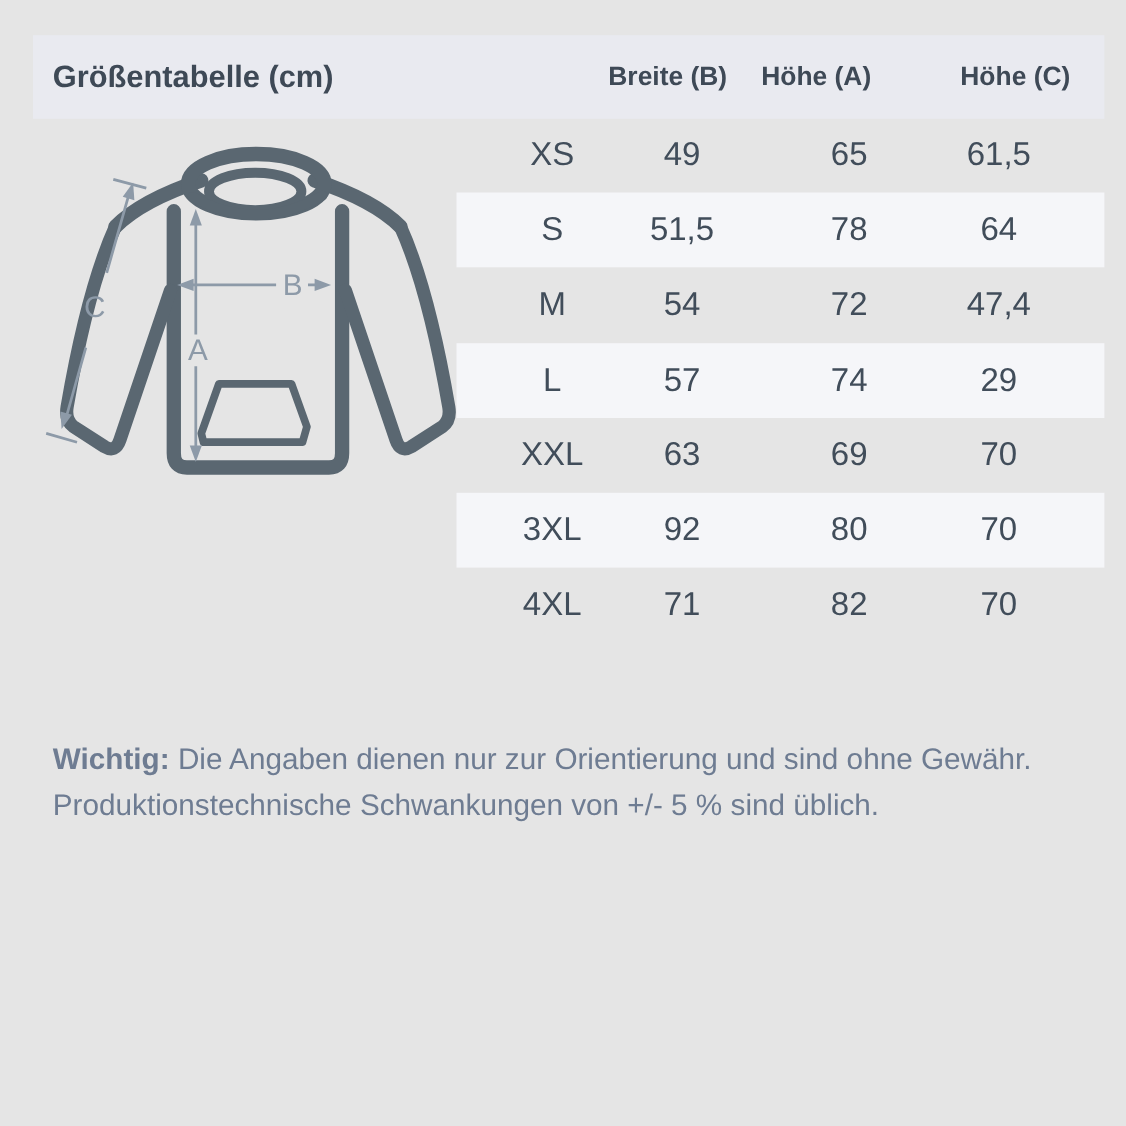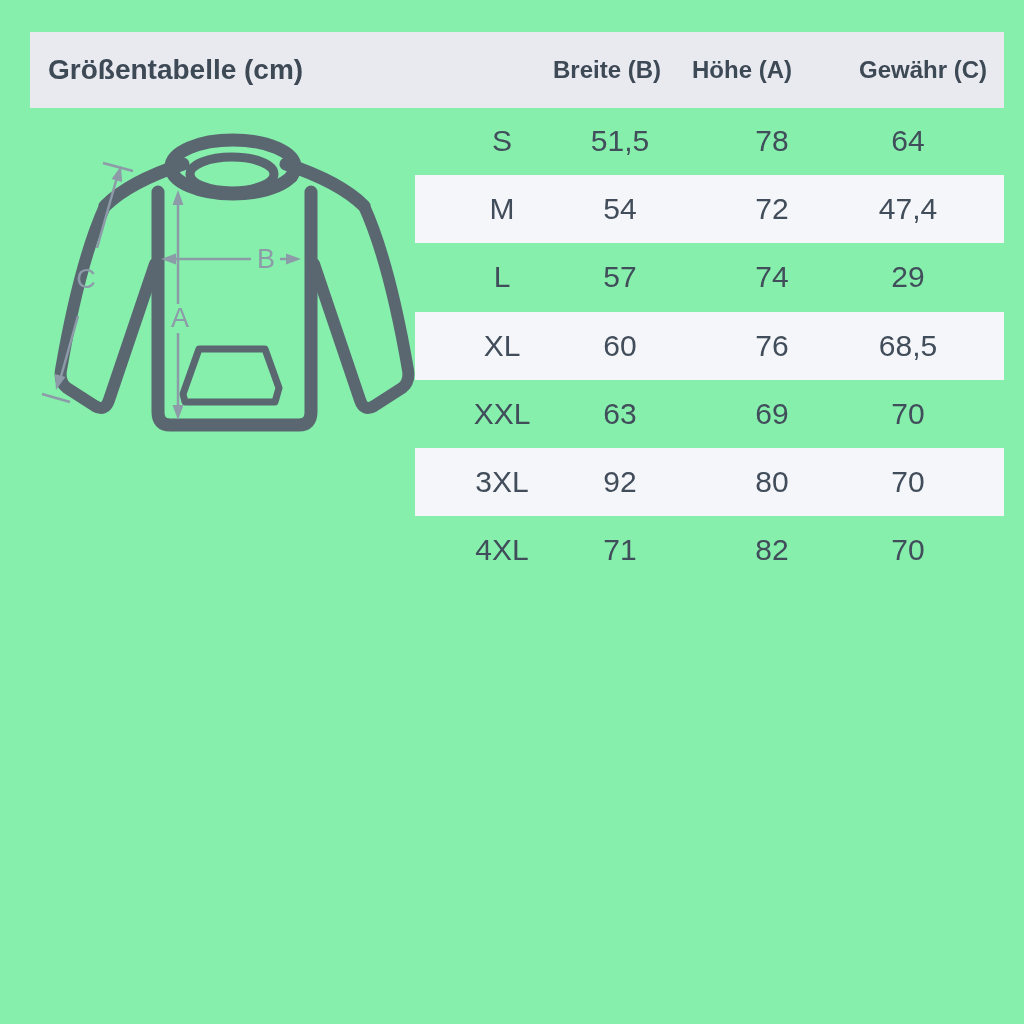--- a/index.html
+++ b/index.html
@@ -1,20 +1,20 @@
 <!DOCTYPE html>
 <html><head>
 <meta charset="utf-8">
 <style>
   html, body { margin: 0; padding: 0; background: #ffffff; }
   .canvas {
     position: relative;
     width: 1024px;
     height: 1024px;
-    background: #86efac;
+    background: #e5e5e5;
     font-family: "Liberation Sans", sans-serif;
     overflow: hidden;
   }
   
   .header-bar {
     position: absolute;
     left: 30px; top: 32px;
     width: 974px; height: 76px;
     background: #e9eaf0;
   }
@@ -80,21 +80,21 @@
 </style>
 </head>
 <body>
 
 <div class="canvas">
 
   <div class="header-bar">
     <span class="title">Größentabelle (cm)</span>
     <span class="col-head" style="left:577px">Breite (B)</span>
     <span class="col-head" style="left:712px">Höhe (A)</span>
-    <span class="col-head" style="left:893px">Gewähr (C)</span>
+    <span class="col-head" style="left:893px">Höhe (C)</span>
   </div>
 
   <svg class="hoodie-svg" viewBox="0 0 385 340">
     <g stroke="#5a6771" fill="none" stroke-linecap="round" stroke-linejoin="round">
       <path stroke-width="13" d="M 125,70 L 125,290 Q 125,303 137,303 L 266,303 Q 278,303 278,290 L 278,70"></path>
       <path stroke-width="13" d="M 150,42 C 114,54 88,68 72,84"></path>
       <path stroke-width="13" d="M 253,42 C 289,54 315,68 331,84"></path>
       <path stroke-width="12" d="M 72,84 C 52,128 38,190 28,248 Q 26,260 34,266 L 62,284 Q 72,290 76,278 L 122,142"></path>
       <path stroke-width="12" d="M 331,84 C 351,128 365,190 375,248 Q 377,260 369,266 L 341,284 Q 331,290 327,278 L 281,142"></path>
       <ellipse cx="200" cy="45" rx="62" ry="27" stroke-width="13"></ellipse>
@@ -120,42 +120,42 @@
         <path fill="#8d9aa8" stroke="none" d="M 0,0 L -5.5,15 L 5.5,15 Z" transform="translate(23,268) rotate(196)"></path>
       </g>
       <text class="dim-label" x="147" y="205" text-anchor="middle" stroke="none">A</text>
       <text class="dim-label" x="233" y="146" text-anchor="middle" stroke="none">B</text>
       <text class="dim-label" x="53" y="166" text-anchor="middle" stroke="none">C</text>
     </g>
   </svg>
 
   <div class="rows">
     <div class="row">
+      <span class="cell c-size">XS</span>
+      <span class="cell c-breite">49</span>
+      <span class="cell c-hoehe">65</span>
+      <span class="cell c-aermel">61,5</span>
+    </div>
+    <div class="row">
       <span class="cell c-size">S</span>
       <span class="cell c-breite">51,5</span>
       <span class="cell c-hoehe">78</span>
       <span class="cell c-aermel">64</span>
     </div>
     <div class="row">
       <span class="cell c-size">M</span>
       <span class="cell c-breite">54</span>
       <span class="cell c-hoehe">72</span>
       <span class="cell c-aermel">47,4</span>
     </div>
     <div class="row">
       <span class="cell c-size">L</span>
       <span class="cell c-breite">57</span>
       <span class="cell c-hoehe">74</span>
       <span class="cell c-aermel">29</span>
-    </div>
-    <div class="row">
-      <span class="cell c-size">XL</span>
-      <span class="cell c-breite">60</span>
-      <span class="cell c-hoehe">76</span>
-      <span class="cell c-aermel">68,5</span>
     </div>
     <div class="row">
       <span class="cell c-size">XXL</span>
       <span class="cell c-breite">63</span>
       <span class="cell c-hoehe">69</span>
       <span class="cell c-aermel">70</span>
     </div>
     <div class="row">
       <span class="cell c-size">3XL</span>
       <span class="cell c-breite">92</span>
@@ -163,14 +163,18 @@
       <span class="cell c-aermel">70</span>
     </div>
     <div class="row">
       <span class="cell c-size">4XL</span>
       <span class="cell c-breite">71</span>
       <span class="cell c-hoehe">82</span>
       <span class="cell c-aermel">70</span>
     </div>
   </div>
 
+  <div class="footer">
+    <p><span class="bold">Wichtig:</span><span> Die Angaben dienen nur zur Orientierung und sind ohne Gewähr.</span></p>
+    <p>Produktionstechnische Schwankungen von +/- 5 % sind üblich.</p>
+  </div>
 
 </div>
 
 </body></html>

